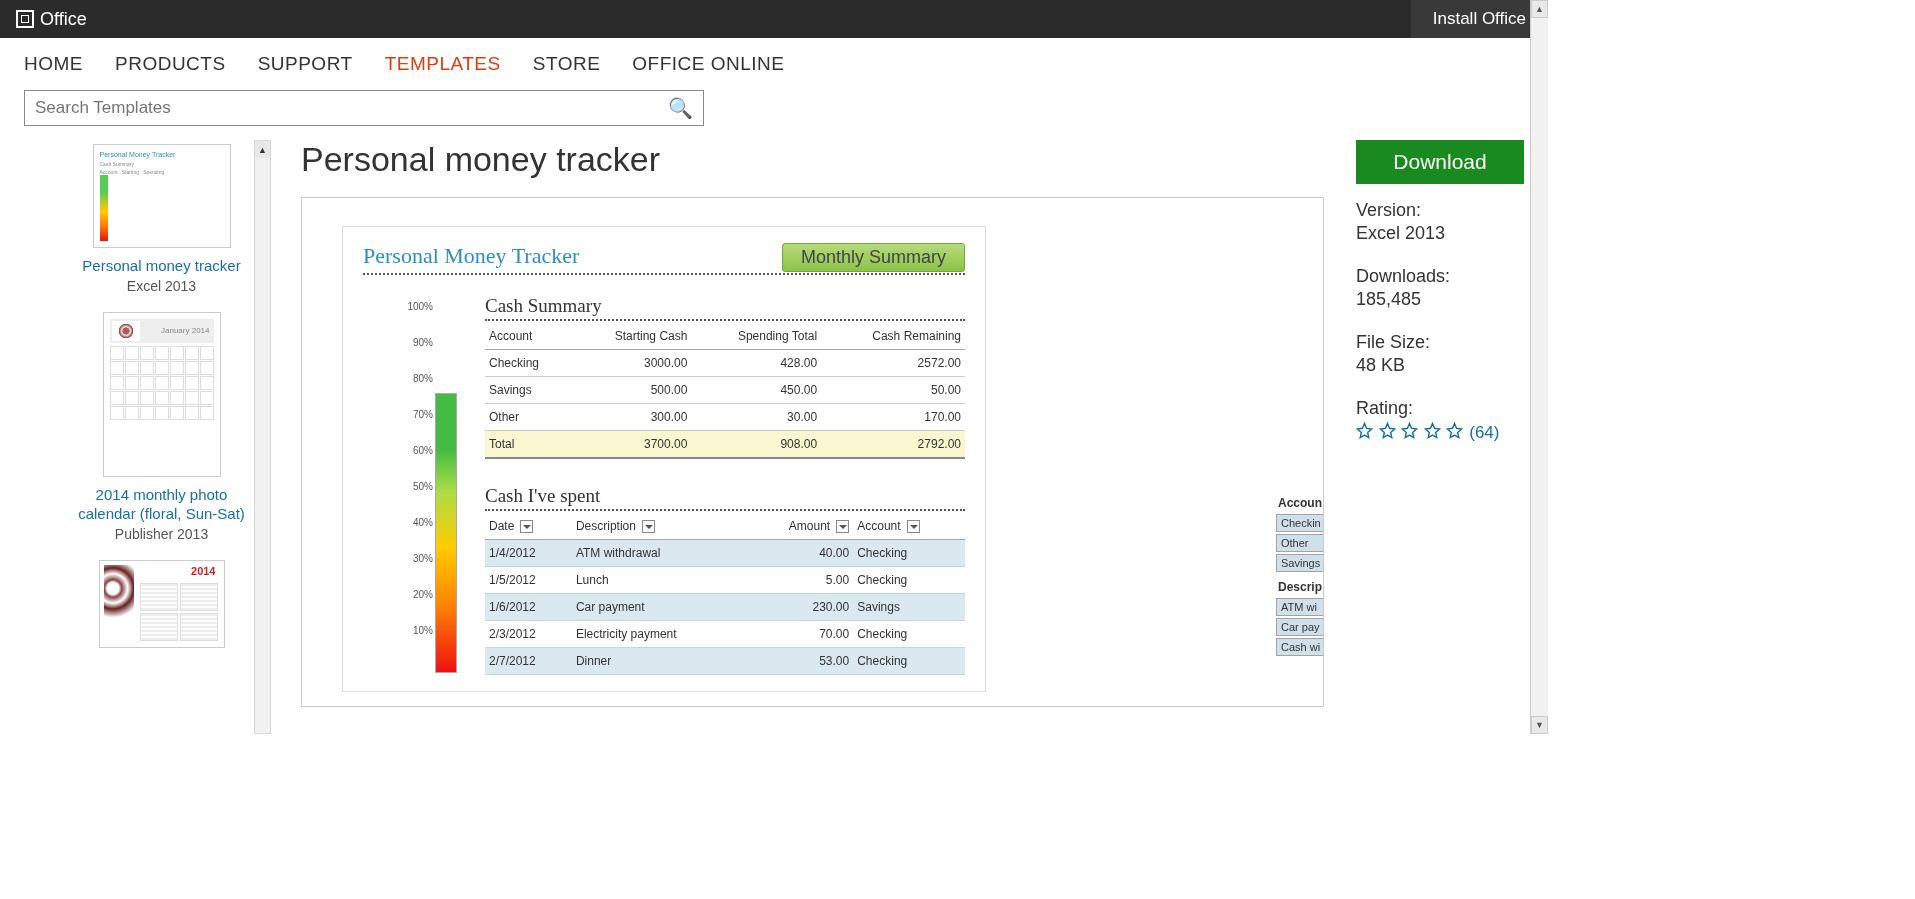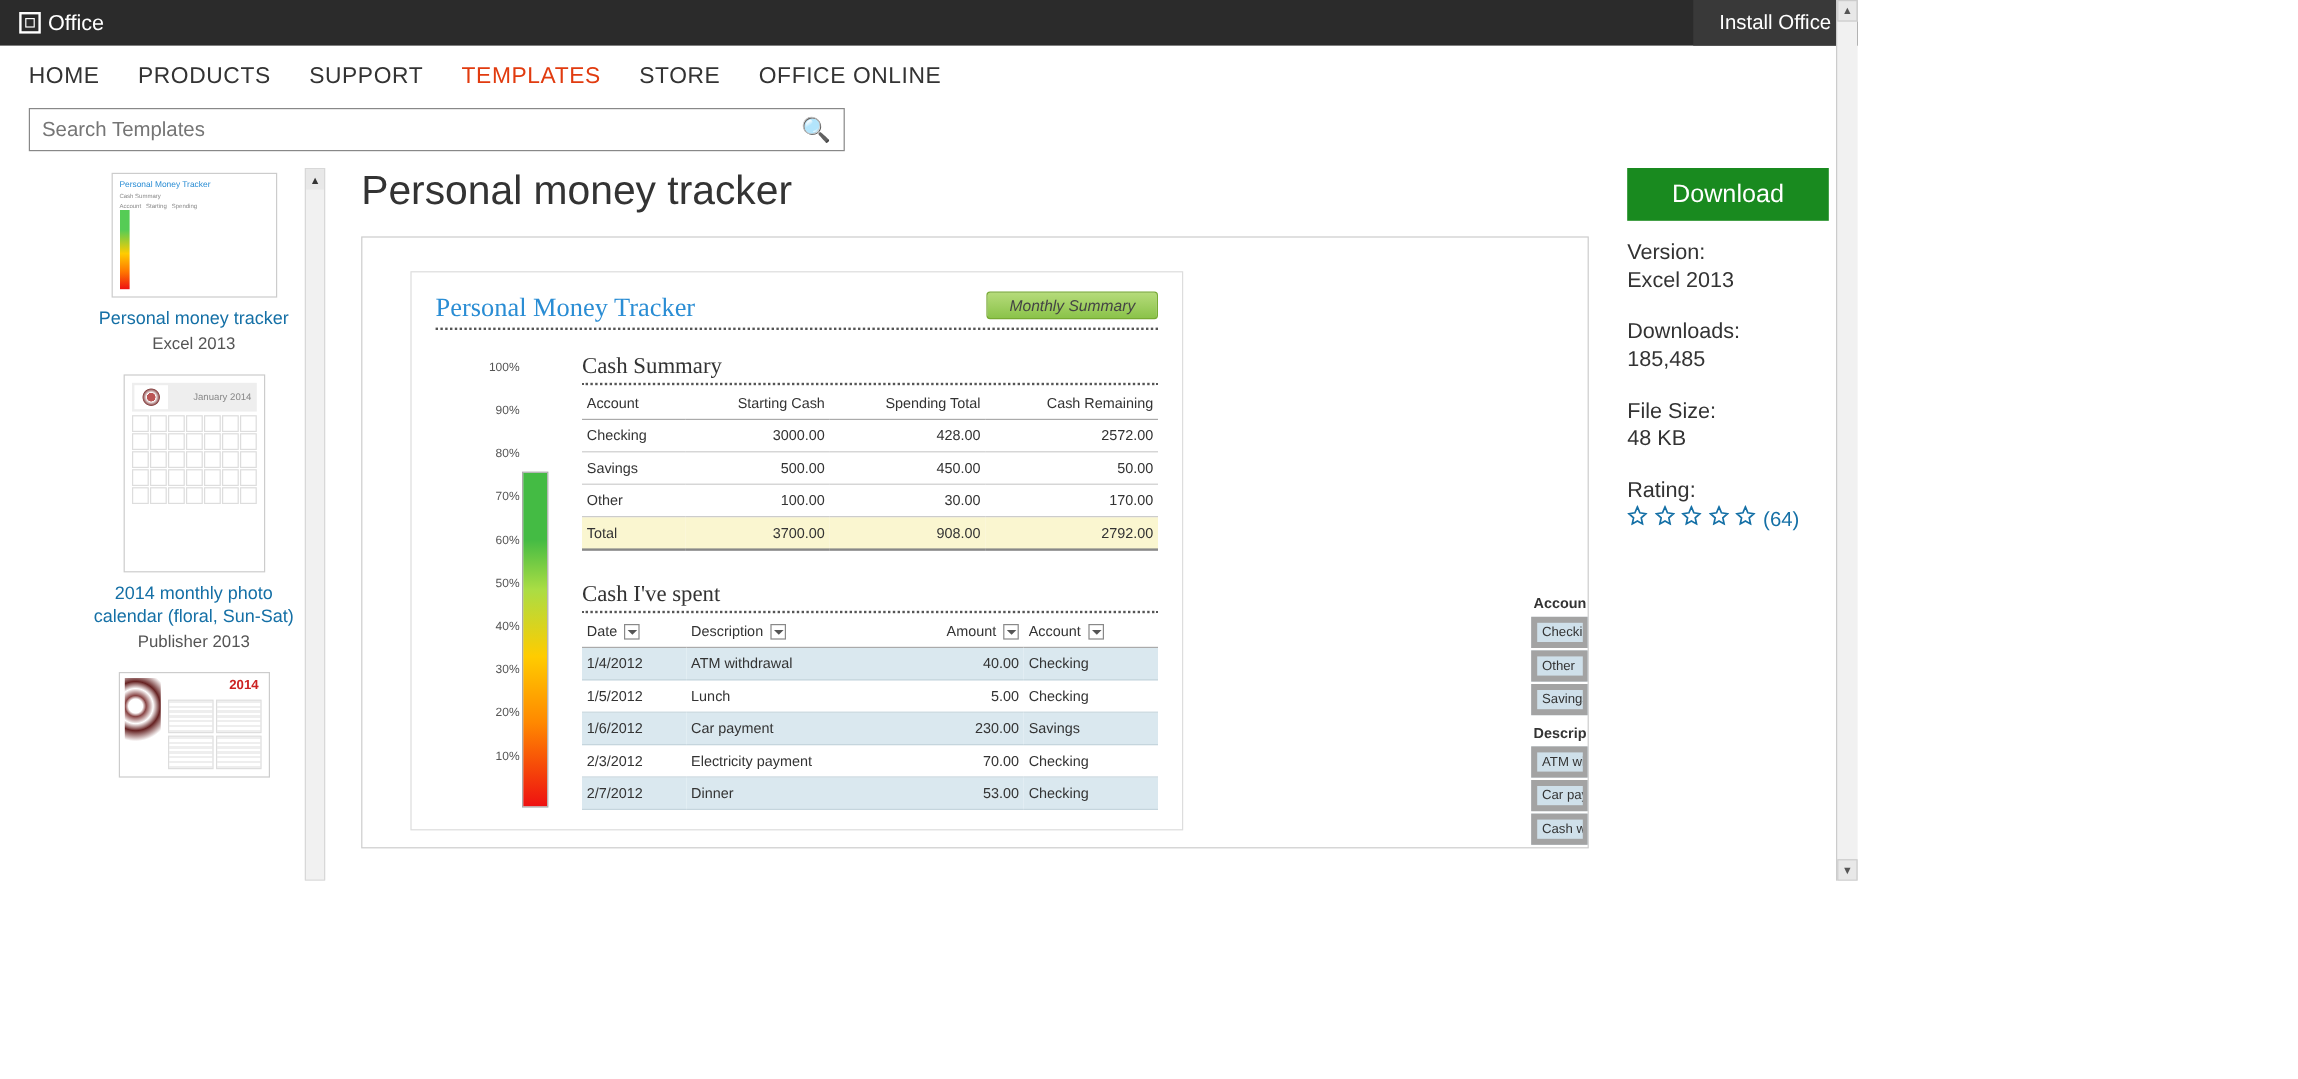--- a/index.html
+++ b/index.html
@@ -46,42 +46,42 @@
 .thumb-cal2 .yr{position:absolute;right:8px;top:4px;color:#c22;font-size:11px;font-weight:bold;}
 .thumb-cal2 .mini{position:absolute;left:40px;top:22px;right:6px;display:grid;grid-template-columns:repeat(2,1fr);gap:2px;}
 .thumb-cal2 .mini div{height:28px;background:repeating-linear-gradient(to bottom,#eee 0,#eee 2px,#fff 2px,#fff 4px);border:1px solid #ddd;}
 .thumb-cal2:before{content:"";position:absolute;left:4px;top:4px;width:30px;bottom:4px;background:radial-gradient(circle at 30% 30%,#fff 10%,#844 15%,#fff 25%,#622 35%,#fff 50%);}
 .main{flex:1;padding-left:30px;display:flex;}
 .main-left{flex:1;}
 .page-title{font-size:34px;font-weight:300;color:#333;margin-bottom:18px;}
 .preview{border:1px solid #ccc;padding:28px 0 0 40px;height:510px;overflow:hidden;position:relative;background:#fff;}
 .pv-inner{border:1px solid #ddd;background:#fff;padding:16px 20px;width:644px;position:relative;}
 .pv-title{font-family:Georgia,serif;font-size:22px;color:#2a8dd4;margin-bottom:4px;}
-.pv-btn{position:absolute;right:20px;top:16px;background:linear-gradient(to bottom,#b5db7a,#8bc34a);border:1px solid #7a3;border-radius:3px;padding:3px 18px;font-style:italic;font-size:13px;color:#444;}
+.pv-btn{position:absolute;right:20px;top:16px;background:linear-gradient(to bottom,#b5db7a,#8bc34a);border:1px solid #7a3;border-radius:3px;padding:3px 18px;font-size:18px;color:#444;}
 .pv-dotted{border-bottom:2px dotted #555;margin-bottom:20px;}
 .pv-body{display:flex;gap:16px;}
 .pv-gauge{width:70px;font-size:10px;color:#555;text-align:right;padding-top:6px;position:relative;height:380px;}
 .pv-gauge .tick{height:36px;}
 .pv-gauge .gbar{position:absolute;right:-24px;top:98px;width:22px;height:280px;background:linear-gradient(to bottom,#4b4,#4b4 20%,#ad4 35%,#fc0 55%,#f80 75%,#e11 100%);border:1px solid #aaa;}
 .pv-tables{flex:1;padding-left:36px;}
 .sect{font-family:Georgia,serif;font-size:19px;color:#333;border-bottom:2px dotted #555;padding-bottom:2px;margin-bottom:2px;}
 .tbl{width:100%;border-collapse:collapse;font-size:12px;}
 .tbl th{text-align:left;font-weight:normal;padding:6px 4px;border-bottom:1px solid #aaa;color:#333;}
 .tbl th.r,.tbl td.r{text-align:right;}
 .tbl td{padding:6px 4px;border-bottom:1px solid #ccc;}
 .tbl tr.total td{background:#faf6d0;border-top:1px solid #999;border-bottom:2px solid #888;}
 .sect2{margin-top:26px;}
 .tbl2 th{position:relative;}
 .tbl2 th .dd{display:inline-block;width:13px;height:13px;border:1px solid #888;margin-left:6px;vertical-align:middle;position:relative;}
 .tbl2 th .dd:after{content:"";position:absolute;left:2px;top:4px;border-left:4px solid transparent;border-right:4px solid transparent;border-top:4px solid #555;}
 .tbl2 tbody tr:nth-child(odd) td{background:#dae8ef;}
 .tbl2 td{border-bottom:1px solid #c5d5dd;}
 .pv-side{position:absolute;right:-1px;top:290px;width:48px;}
 .pv-side .lbl{font-size:12px;font-weight:bold;margin:8px 0 4px;padding-left:2px;}
-.pv-side .chip{background:#cfe0ea;border:5px solid #a3a3a3;padding:2px 4px;font-size:11px;margin-bottom:2px;white-space:nowrap;overflow:hidden;}
+.pv-side .chip{background:#cfe0ea;border:1px solid #a3a3a3;padding:2px 4px;font-size:11px;margin-bottom:2px;white-space:nowrap;overflow:hidden;}
 .details{width:200px;padding-left:32px;}
 .dl-btn{background:#198a1f;color:#fff;font-size:21px;padding:10px 30px;border:none;width:168px;text-align:center;margin-bottom:16px;cursor:pointer;}
 .detail-row{margin-bottom:22px;font-size:18px;color:#333;}
 .detail-row .k{margin-bottom:2px;}
 .stars{color:#1570a6;font-size:20px;display:flex;align-items:center;gap:6px;}
 .stars .count{font-size:17px;}
 .star{display:inline-block;width:17px;height:17px;position:relative;}
 .star svg{width:17px;height:17px;}
 </style>
 </head>
@@ -228,21 +228,21 @@
                         <td class="r">2572.00</td>
                       </tr>
                    <tr>
                         <td>Savings</td>
                         <td class="r">500.00</td>
                         <td class="r">450.00</td>
                         <td class="r">50.00</td>
                       </tr>
                    <tr>
                         <td>Other</td>
-                        <td class="r">100.00</td>
+                        <td class="r">300.00</td>
                         <td class="r">30.00</td>
                         <td class="r">170.00</td>
                       </tr>
                    <tr class="total">
                         <td>Total</td>
                         <td class="r">3700.00</td>
                         <td class="r">908.00</td>
                         <td class="r">2792.00</td>
                       </tr>
                  </tbody>

